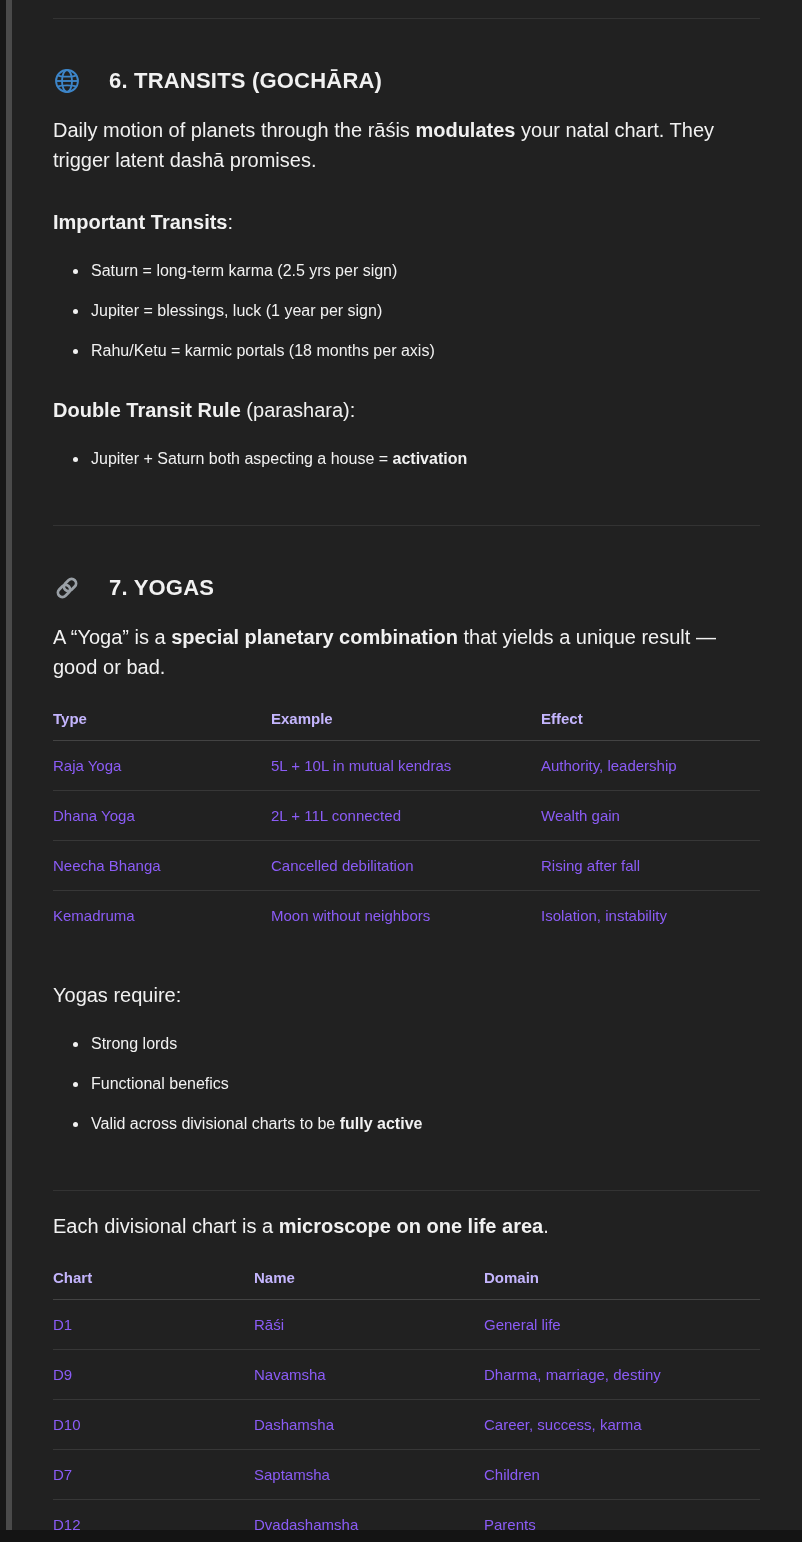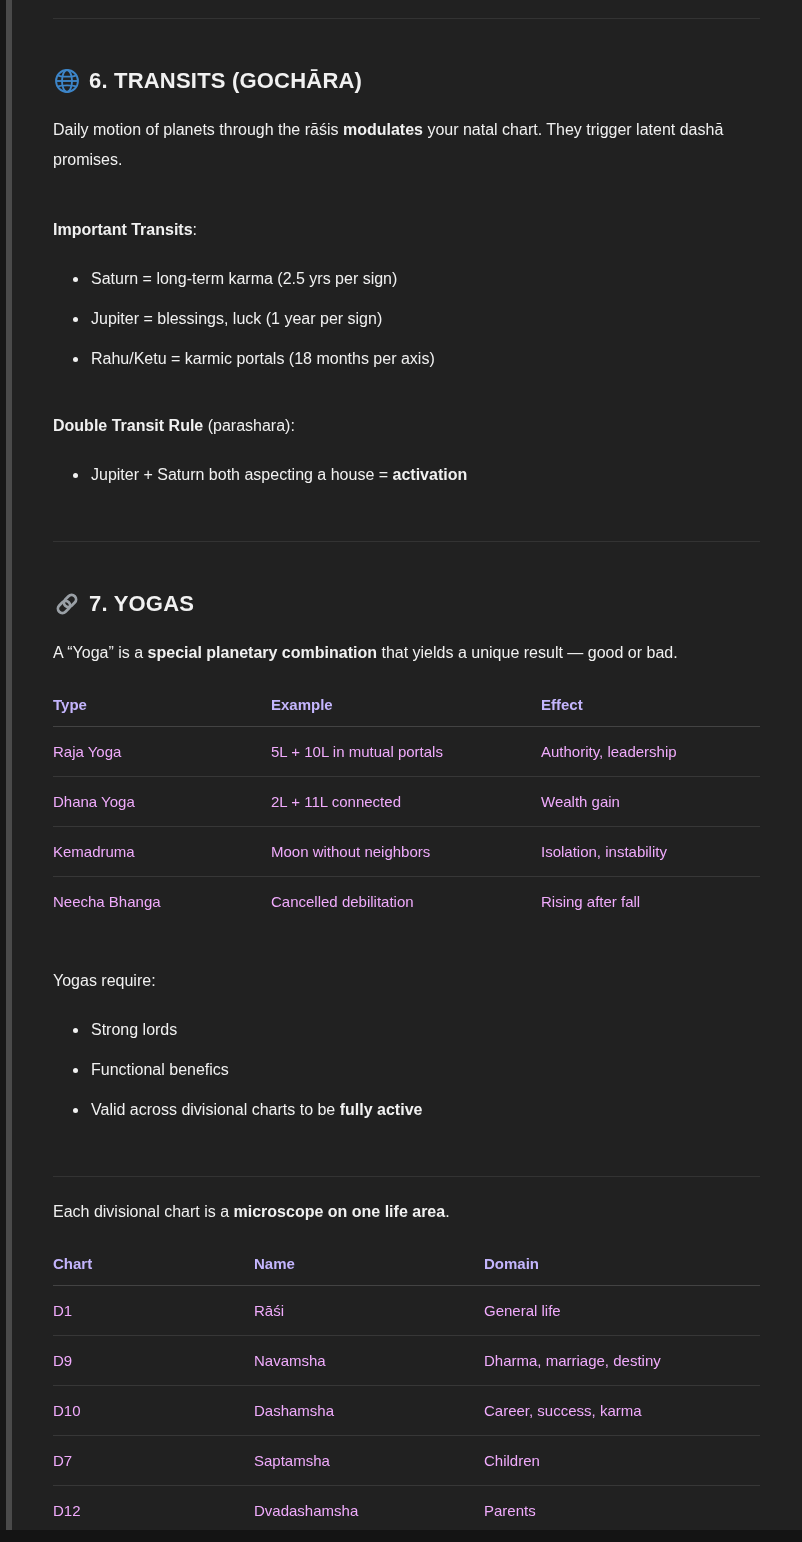--- a/index.html
+++ b/index.html
@@ -46,43 +46,43 @@
     margin: 18px 0 0 0;
   }
   hr.section-rule {
     border: none;
     border-top: 1px solid #333333;
     margin: 54px 0 0 0;
   }
   h3.section-heading {
     display: flex;
     align-items: center;
-    gap: 8px;
+    gap: 28px;
     font-size: 22px;
     line-height: 28px;
     font-weight: bold;
     letter-spacing: 0.2px;
     color: #f1f1f1;
     margin: 48px 0 0 0;
   }
   h3.section-heading .emoji {
     width: 28px;
     height: 28px;
     flex: 0 0 auto;
     display: inline-flex;
   }
   p.body-text {
-    font-size: 16px;
+    font-size: 20px;
     line-height: 30px;
     margin: 20px 0 0 0;
     max-width: 692px;
     color: #f1f1f1;
   }
   p.lead {
-    margin-top: 40px;
+    margin-top: 32px;
   }
   p.list-lead {
     margin-top: 40px;
   }
   b, .bold { font-weight: bold; color: #f1f1f1; }
   ul.bullet-list {
     margin: 22px 0 0 0;
     padding: 0 0 0 36px;
     list-style: disc;
   }
@@ -103,21 +103,21 @@
   table.data-table th {
     text-align: left;
     font-weight: bold;
     font-size: 15px;
     color: #c4b5fd;
     padding: 0 8px 13px 0;
     border-bottom: 1px solid #434343;
   }
   table.data-table td {
     padding: 16px 8px 16px 0;
-    color: #f0abfc;
+    color: #8b5cf6;
     border-bottom: 1px solid #373737;
   }
   table.data-table tr:last-child td { border-bottom: none; }
   table.yoga-table col.c1 { width: 218px; }
   table.yoga-table col.c2 { width: 270px; }
   table.varga-table col.c1 { width: 201px; }
   table.varga-table col.c2 { width: 230px; }
 </style>
 </head>
 <body>
@@ -183,37 +183,37 @@
     <thead>
       <tr>
         <th>Type</th>
         <th>Example</th>
         <th>Effect</th>
       </tr>
     </thead>
     <tbody>
       <tr>
         <td>Raja Yoga</td>
-        <td>5L + 10L in mutual portals</td>
+        <td>5L + 10L in mutual kendras</td>
         <td>Authority, leadership</td>
       </tr>
       <tr>
         <td>Dhana Yoga</td>
         <td>2L + 11L connected</td>
         <td>Wealth gain</td>
       </tr>
       <tr>
+        <td>Neecha Bhanga</td>
+        <td>Cancelled debilitation</td>
+        <td>Rising after fall</td>
+      </tr>
+      <tr>
         <td>Kemadruma</td>
         <td>Moon without neighbors</td>
         <td>Isolation, instability</td>
-      </tr>
-      <tr>
-        <td>Neecha Bhanga</td>
-        <td>Cancelled debilitation</td>
-        <td>Rising after fall</td>
       </tr>
     </tbody>
   </table>
 
   <p class="body-text list-lead">Yogas require:</p>
 
   <ul class="bullet-list">
     <li><span>Strong lords</span></li>
     <li><span>Functional benefics</span></li>
     <li><span>Valid across divisional charts to be </span><b>fully active</b></li>

